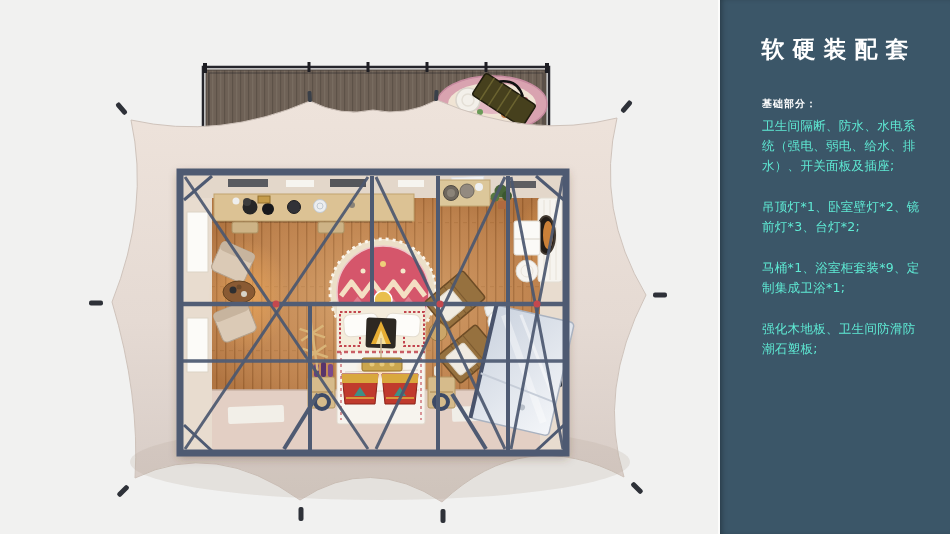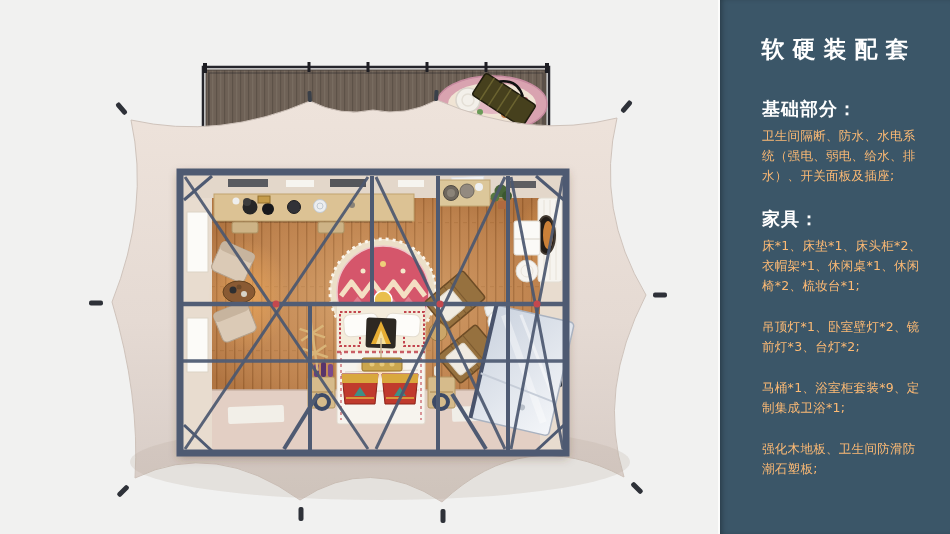--- a/index.html
+++ b/index.html
@@ -15,22 +15,22 @@
     background:#3b5668;color:#ffffff;
     border-left:2px solid #fcfcfb;
     box-shadow:inset 4px 0 6px -3px rgba(0,0,0,.38);
     padding:24px 24px 1px 42px;
   }
   .title{
     font-size:23px;font-weight:bold;letter-spacing:8px;white-space:nowrap;
     text-align:center;margin:10px 0 32px -10px;
   }
   .spec{margin-bottom:21px;}
-  .spec h2{font-size:18px;font-weight:bold;margin:0 0 5px;letter-spacing:1px;}
-  .spec p{font-size:12.5px;line-height:1.6;margin:0;color:#fdba74;letter-spacing:.3px;}
+  .spec h2{font-size:10px;font-weight:bold;margin:0 0 5px;letter-spacing:1px;}
+  .spec p{font-size:12.5px;line-height:1.6;margin:0;color:#5eead4;letter-spacing:.3px;}
 </style>
 </head>
 <body>
 
 <div class="stage">
 <svg width="718" height="534" viewBox="0 0 718 534">
   <defs>
     <linearGradient id="canvasGrad" x1="0" y1="0" x2="0" y2="1">
       <stop offset="0" stop-color="#eee3db"></stop>
       <stop offset="0.55" stop-color="#e5dad3"></stop>
@@ -357,24 +357,20 @@
 </div>
 
 <aside class="sidebar">
   <h1 class="title">软硬装配套</h1>
 
   <section class="spec">
     <h2>基础部分：</h2>
     <p>卫生间隔断、防水、水电系统（强电、弱电、给水、排水）、开关面板及插座;</p>
   </section>
 
-  <section class="spec">
-    <h2>家具：</h2>
-    <p>床*1、床垫*1、床头柜*2、衣帽架*1、休闲桌*1、休闲椅*2、梳妆台*1;</p>
-  </section>
 
   <section class="spec">
     <p>吊顶灯*1、卧室壁灯*2、镜前灯*3、台灯*2;</p>
   </section>
 
   <section class="spec">
     <p>马桶*1、浴室柜套装*9、定制集成卫浴*1;</p>
   </section>
 
   <section class="spec">

